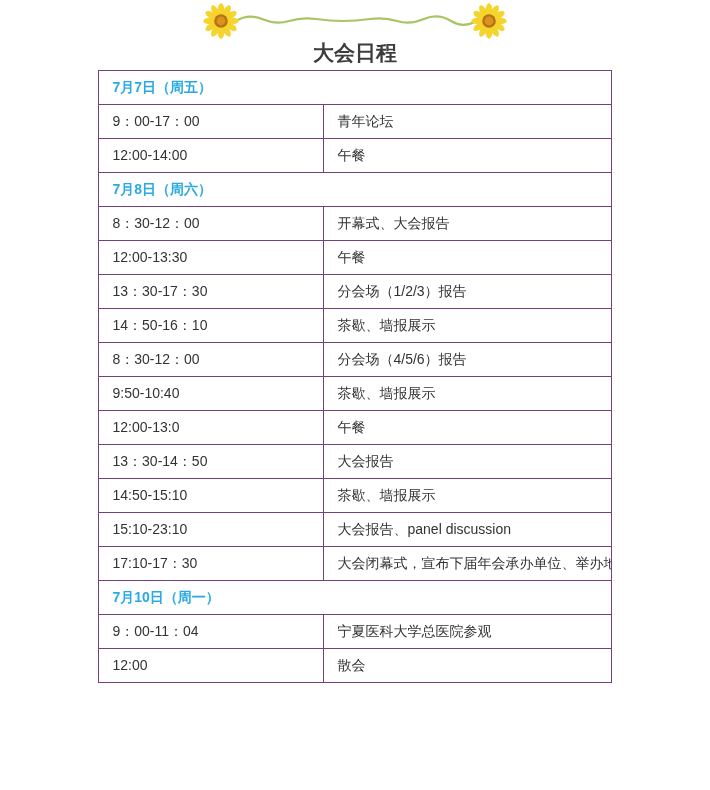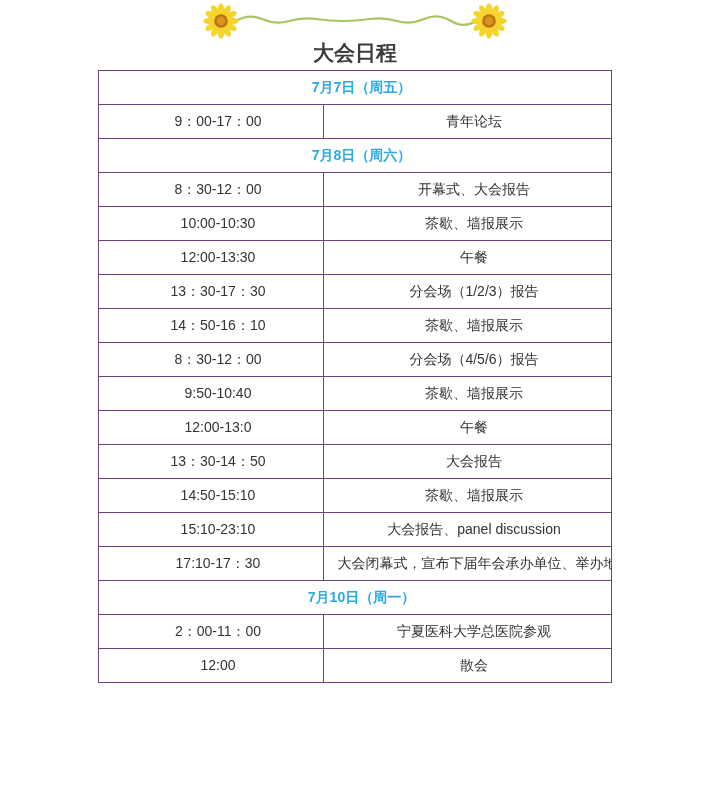--- a/index.html
+++ b/index.html
@@ -40,21 +40,20 @@
   table.schedule td {
     border: 1px solid var(--border-color, #71417f);
     height: 33px;
     font-size: 14px;
     color: var(--text-color, #333333);
     padding: 0 0 0 13px;
     line-height: 33px;
     white-space: nowrap;
     overflow: hidden;
     vertical-align: middle;
-    text-align: center;
   }
   table.schedule col.time-col  { width: 225px; }
   table.schedule col.event-col { width: 287px; }
   table.schedule td.date-cell {
     color: var(--date-color, #29aae2);
     font-weight: bold;
   }
 </style>
 </head>
 <body>
@@ -99,34 +98,34 @@
     <tbody id="schedule-body">
     <tr>
       <td class="date-cell" colspan="2">7月7日（周五）</td>
     </tr>
 
     <tr>
       <td class="time-cell">9：00-17：00</td>
       <td class="event-cell">青年论坛</td>
     </tr>
 
+    <tr>
+      <td class="time-cell">12:00-14:00</td>
+      <td class="event-cell">午餐</td>
+    </tr>
 
     <tr>
       <td class="date-cell" colspan="2">7月8日（周六）</td>
     </tr>
 
     <tr>
       <td class="time-cell">8：30-12：00</td>
       <td class="event-cell">开幕式、大会报告</td>
     </tr>
 
-    <tr>
-      <td class="time-cell">10:00-10:30</td>
-      <td class="event-cell">茶歇、墙报展示</td>
-    </tr>
 
     <tr>
       <td class="time-cell">12:00-13:30</td>
       <td class="event-cell">午餐</td>
     </tr>
 
     <tr>
       <td class="time-cell">13：30-17：30</td>
       <td class="event-cell">分会场（1/2/3）报告</td>
     </tr>
@@ -171,21 +170,21 @@
     <tr>
       <td class="time-cell">17:10-17：30</td>
       <td class="event-cell">大会闭幕式，宣布下届年会承办单位、举办地点</td>
     </tr>
 
     <tr>
       <td class="date-cell" colspan="2">7月10日（周一）</td>
     </tr>
 
     <tr>
-      <td class="time-cell">2：00-11：00</td>
+      <td class="time-cell">9：00-11：04</td>
       <td class="event-cell">宁夏医科大学总医院参观</td>
     </tr>
 
     <tr>
       <td class="time-cell">12:00</td>
       <td class="event-cell">散会</td>
     </tr>
   </tbody>
   </table>
 

